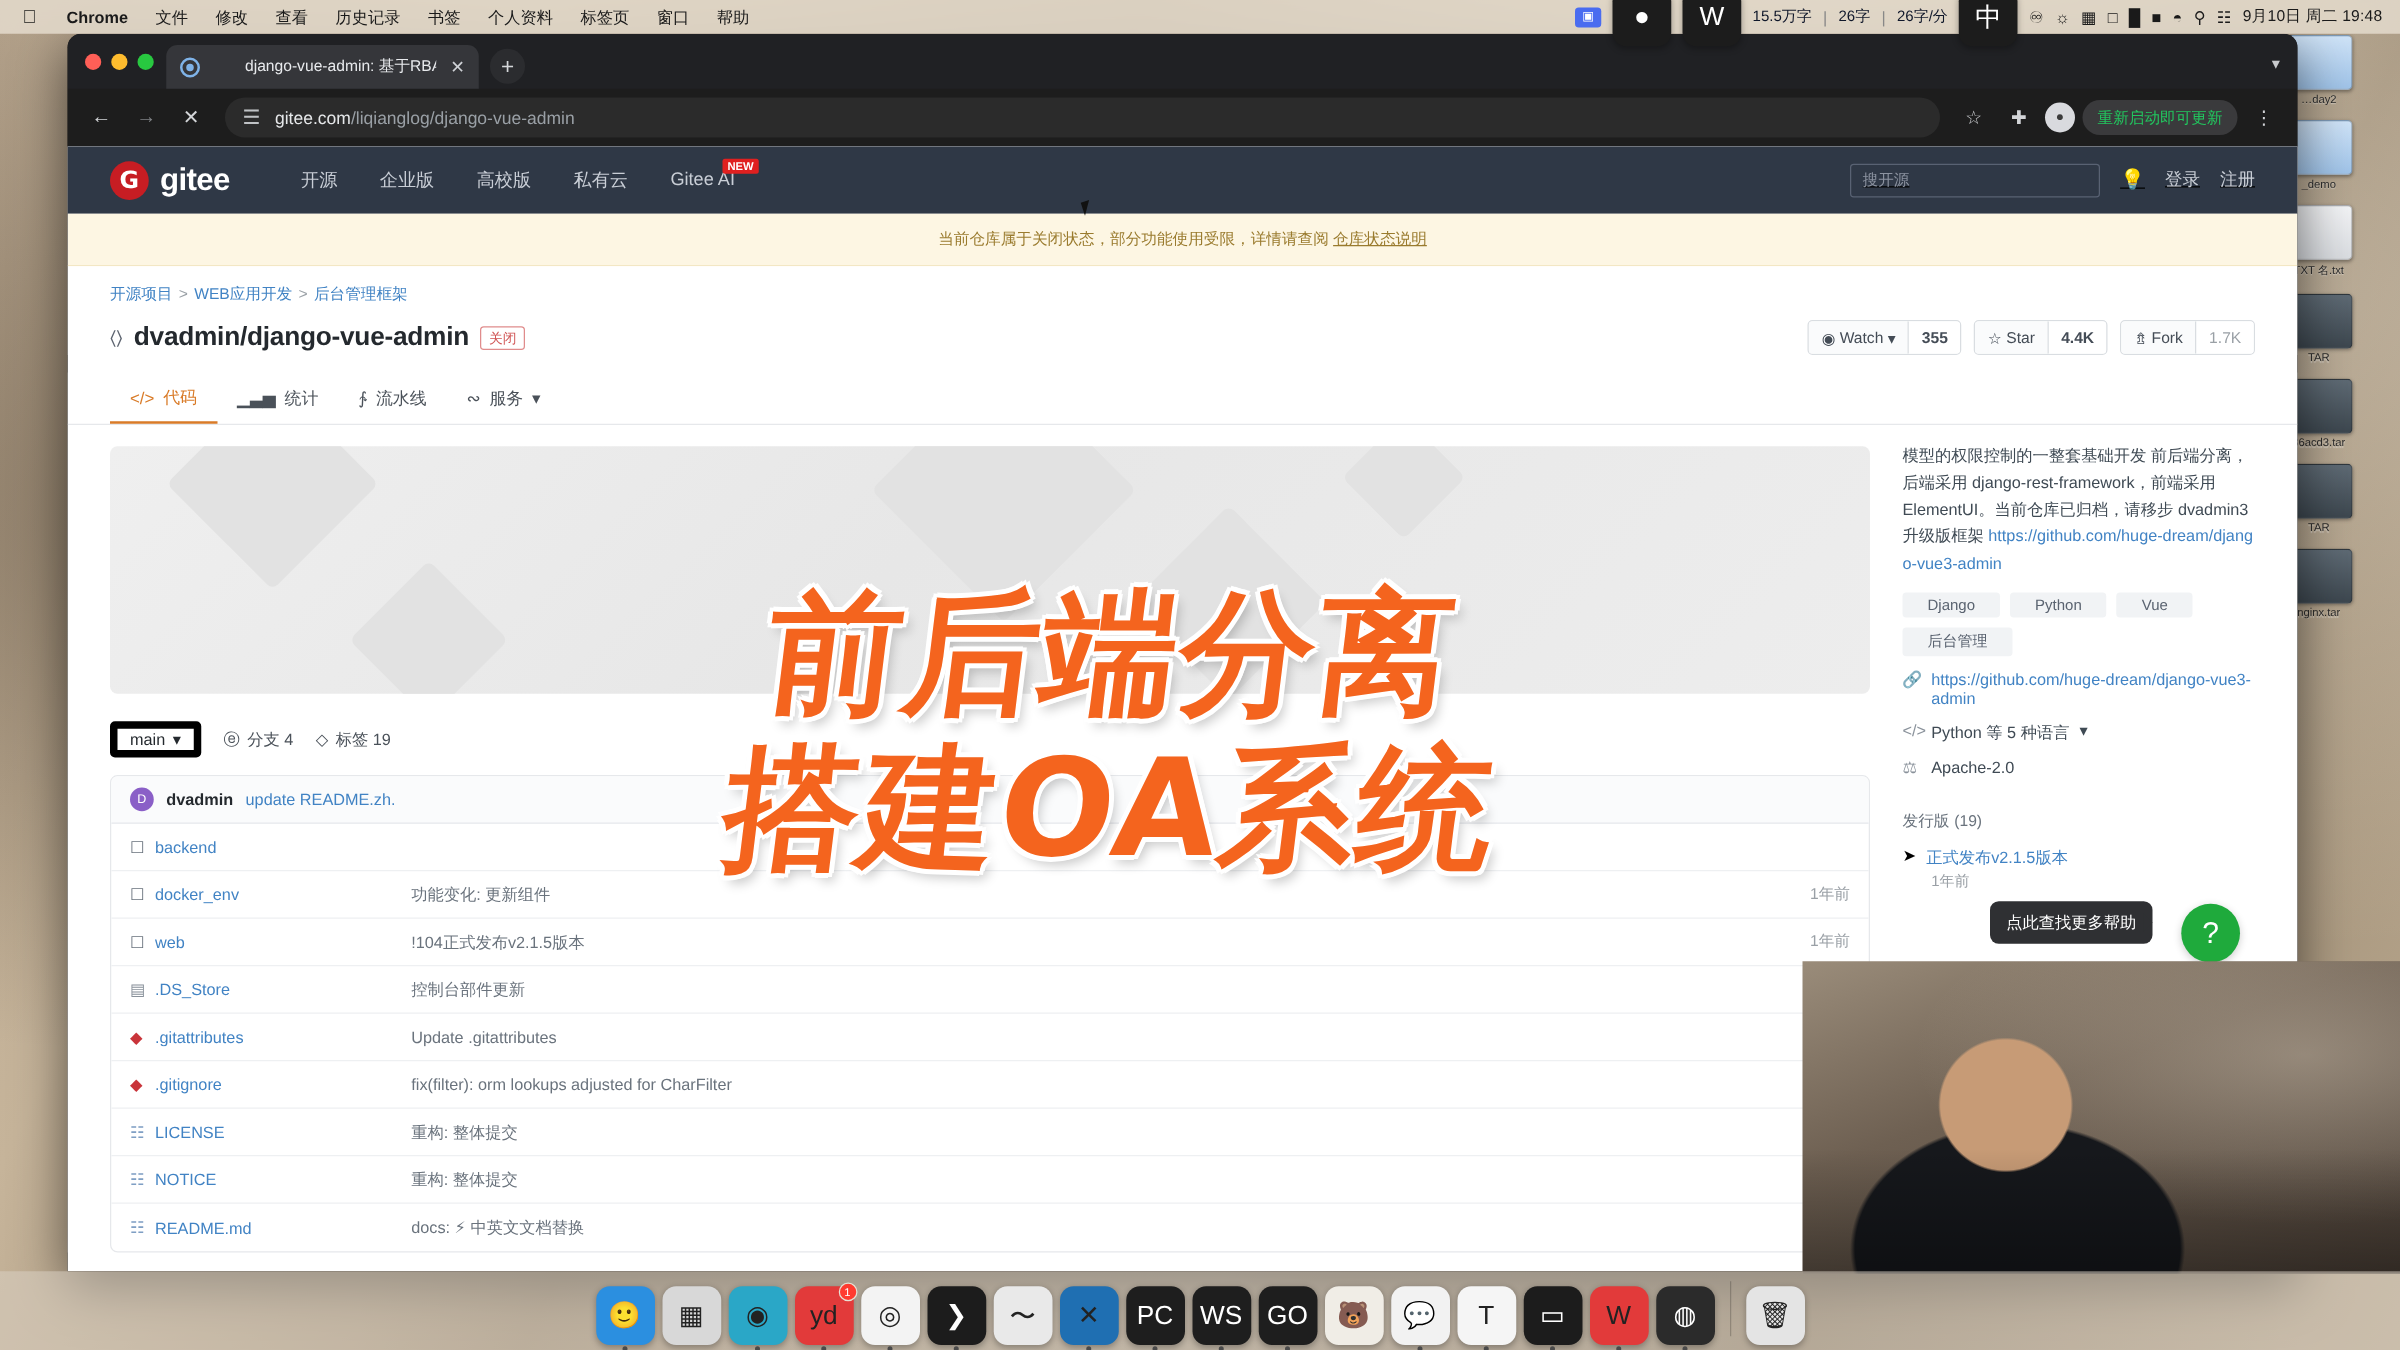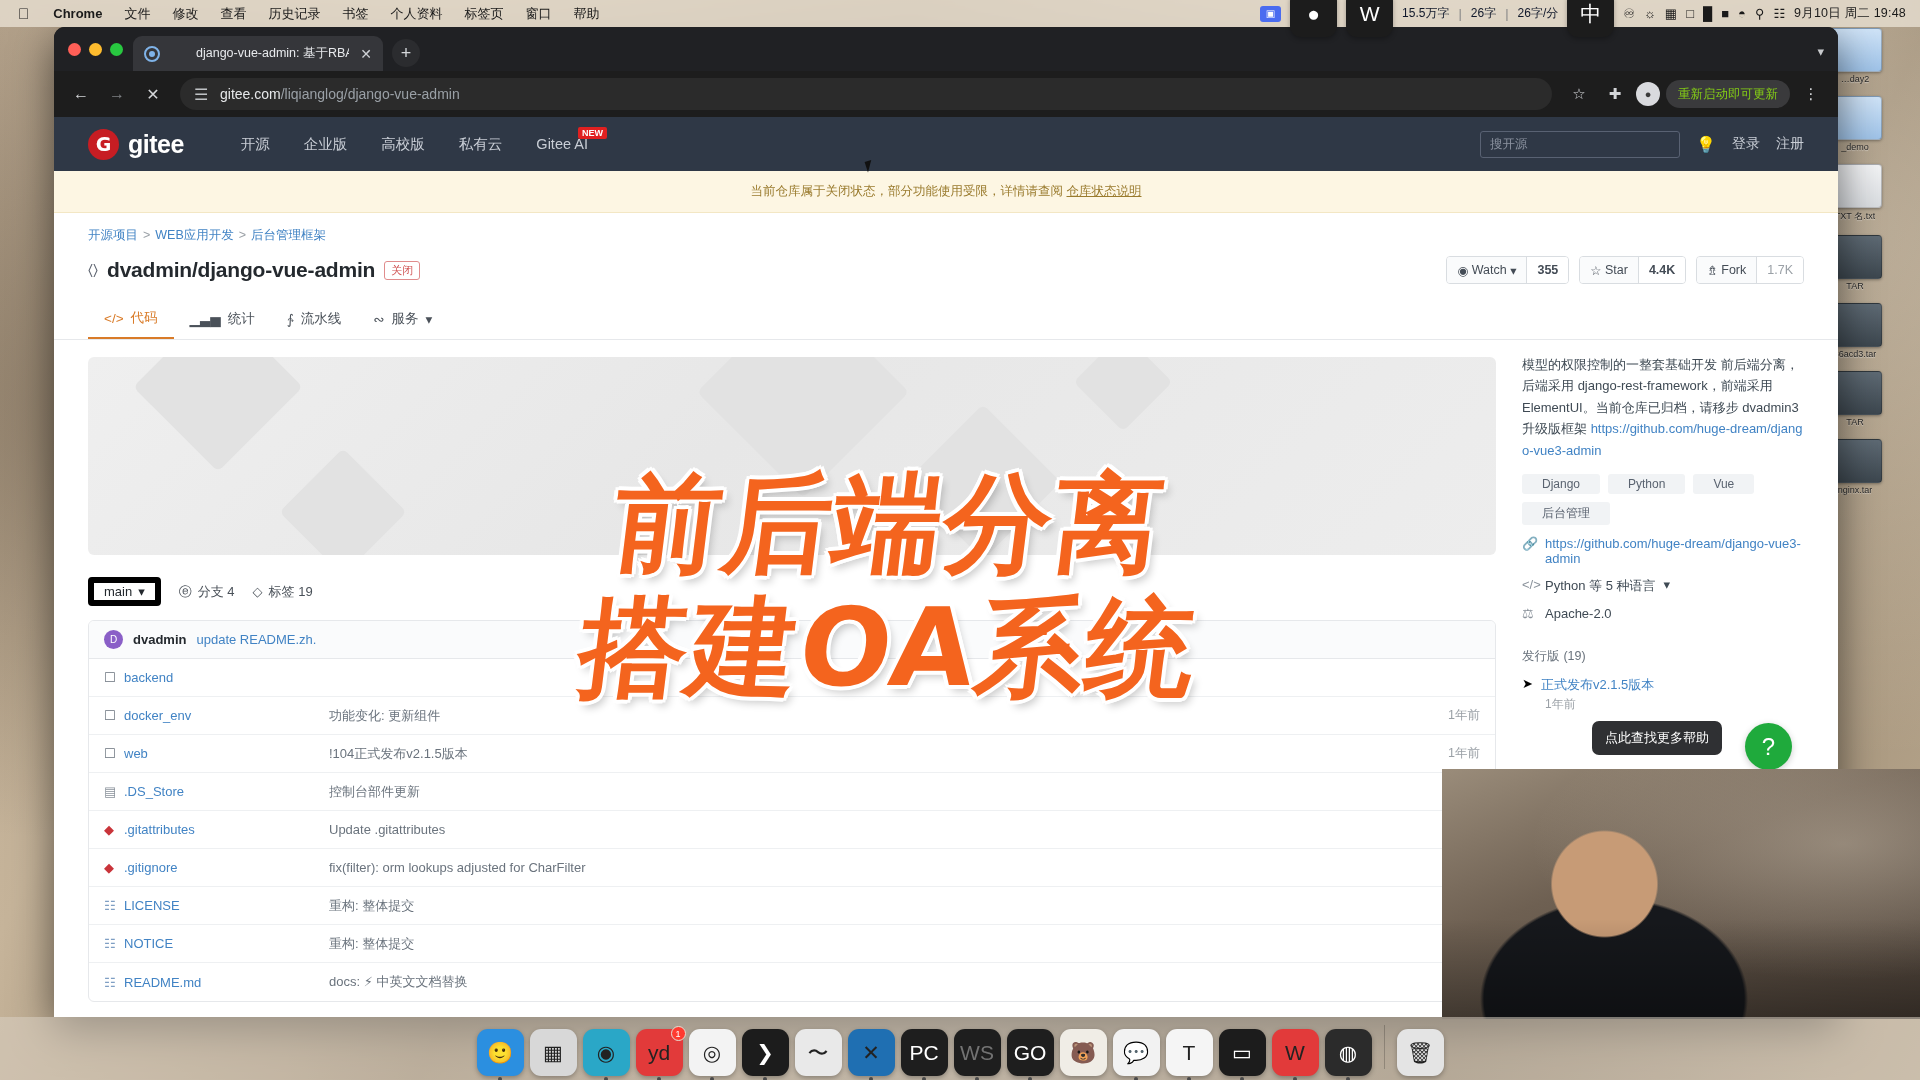--- a/index.html
+++ b/index.html
@@ -120,21 +120,21 @@
   #omnibox {
     flex: 1; height: 32px; background: #2b2b2b; border-radius: 16px;
     display: flex; align-items: center; padding: 0 14px; gap: 10px; margin: 0 6px;
   }
   #site-ico { width: 16px; height: 14px; color: #bfc2c5; display:flex; align-items:center; }
   #url { font-size: 14px; color: #e6e8ea; white-space: nowrap; }
   #url .dim { color: #9aa0a6; }
   .tb-ico { width: 30px; height: 30px; display:flex; align-items:center; justify-content:center;
             color: #d3d5d8; font-size: 15px; }
   #update-pill {
-    height: 28px; border-radius: 14px; background: #3a3a3c; color: #84cc16;
+    height: 28px; border-radius: 14px; background: #3a3a3c; color: #22c55e;
     display: flex; align-items: center; padding: 0 12px; font-size: 12.5px; white-space: nowrap;
   }
   #avatar-btn { width: 24px; height: 24px; border-radius: 50%; background: #d9dade;
                 display:flex; align-items:center; justify-content:center; font-size:11px; color:#3b3b3b; }
 
   
   #viewport { flex: 1; background: #fff; overflow: hidden; position: relative; }
 
   
   #gitee-nav {
@@ -147,21 +147,21 @@
     color: #fff; font-weight: bold; font-size: 19px;
     display: flex; align-items: center; justify-content: center;
     font-family: "DejaVu Sans", sans-serif;
   }
   #gitee-word { color: #fff; font-size: 25px; font-weight: bold; letter-spacing: -.5px; }
   .gn-item { color: #c9ced6; font-size: 14.5px; padding: 0 17px; position: relative; white-space: nowrap; }
   .gn-new {
     position: absolute; top: -9px; right: -2px; background: #e02020; color: #fff;
     font-size: 9px; padding: 1px 4px; border-radius: 2px; font-weight: bold;
   }
-  #gn-right { margin-left: auto; display: flex; align-items: center; gap: 16px; }
+  #gn-right { margin-left: auto; display: flex; align-items: center; gap: 16px; text-decoration: underline; }
   #gitee-search {
     width: 200px; height: 27px; border: 1px solid #596273; border-radius: 3px;
     background: transparent; color: #cfd4dc; font-size: 12.5px; padding: 0 9px;
     outline: none;
   }
   #gitee-search::placeholder { color: #8c93a0; }
   .gn-link { color: #c9ced6; font-size: 14px; }
   #bulb { color: #c9ced6; font-size: 16px; }
 
   
@@ -688,21 +688,21 @@
 <div id="dock">
     <div class="dk" style="background: rgb(43, 143, 224); color: rgb(34, 34, 34);">🙂<span class="dk-dot"></span></div>
     <div class="dk" style="background: rgb(216, 216, 216); color: rgb(34, 34, 34);">▦</div>
     <div class="dk" style="background: rgb(42, 167, 199); color: rgb(34, 34, 34);">◉<span class="dk-dot"></span></div>
     <div class="dk" style="background: rgb(226, 58, 58); color: rgb(34, 34, 34);">yd<span class="dk-badge">1</span><span class="dk-dot"></span></div>
     <div class="dk" style="background: rgb(243, 243, 243); color: rgb(34, 34, 34);">◎<span class="dk-dot"></span></div>
     <div class="dk" style="background: rgb(28, 28, 28); color: rgb(255, 255, 255);">❯<span class="dk-dot"></span></div>
     <div class="dk" style="background: rgb(233, 233, 233); color: rgb(34, 34, 34);">〜</div>
     <div class="dk" style="background: rgb(31, 111, 178); color: rgb(34, 34, 34);">✕<span class="dk-dot"></span></div>
     <div class="dk" style="background: rgb(30, 30, 30); color: rgb(255, 255, 255);">PC<span class="dk-dot"></span></div>
-    <div class="dk" style="background: rgb(30, 30, 30); color: #737373;">WS<span class="dk-dot"></span></div>
+    <div class="dk" style="background: rgb(30, 30, 30); color: #ffffff;">WS<span class="dk-dot"></span></div>
     <div class="dk" style="background: rgb(30, 30, 30); color: rgb(255, 255, 255);">GO<span class="dk-dot"></span></div>
     <div class="dk" style="background: rgb(240, 237, 230); color: rgb(34, 34, 34);">🐻</div>
     <div class="dk" style="background: rgb(242, 242, 242); color: rgb(34, 34, 34);">💬<span class="dk-dot"></span></div>
     <div class="dk" style="background: rgb(245, 245, 245); color: rgb(34, 34, 34);">T<span class="dk-dot"></span></div>
     <div class="dk" style="background: rgb(28, 28, 28); color: rgb(255, 255, 255);">▭<span class="dk-dot"></span></div>
     <div class="dk" style="background: rgb(226, 58, 58); color: rgb(34, 34, 34);">W<span class="dk-dot"></span></div>
     <div class="dk" style="background: rgb(43, 43, 43); color: rgb(255, 255, 255);">◍<span class="dk-dot"></span></div>
     <div id="dock-sep"></div>
     <div class="dk" style="background: rgb(228, 228, 228); color: rgb(34, 34, 34);">🗑</div>
   </div>

